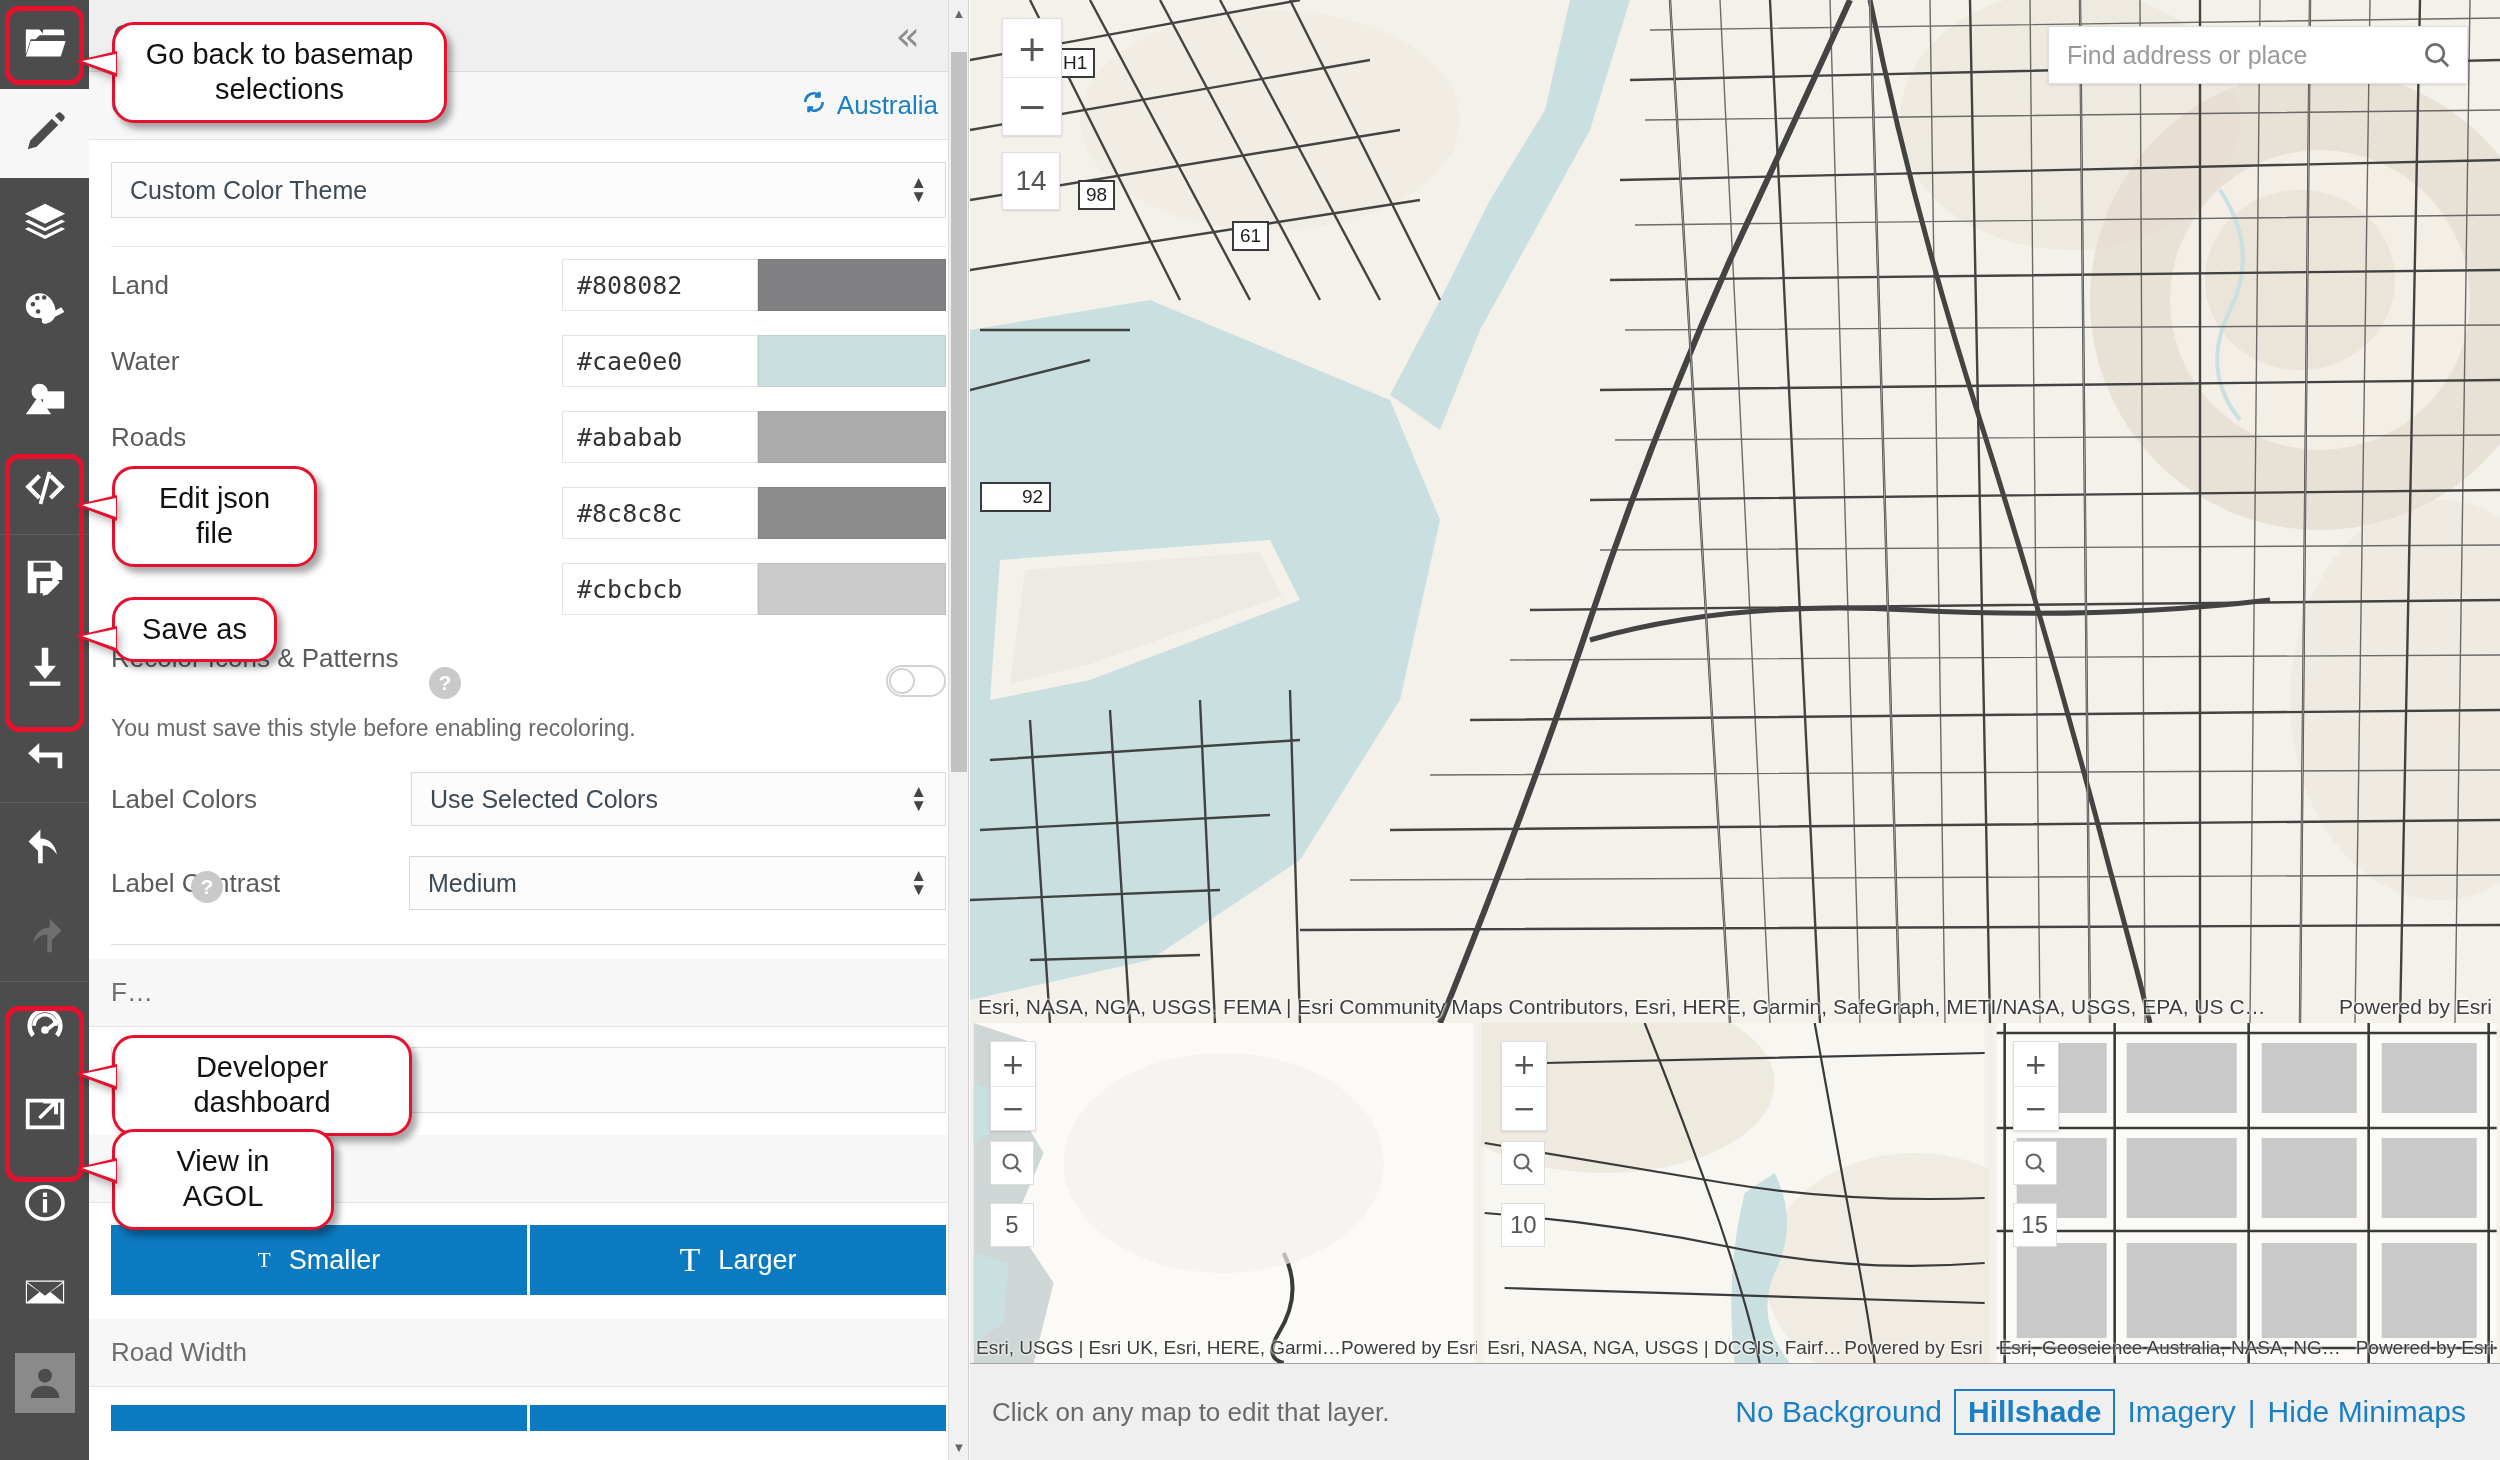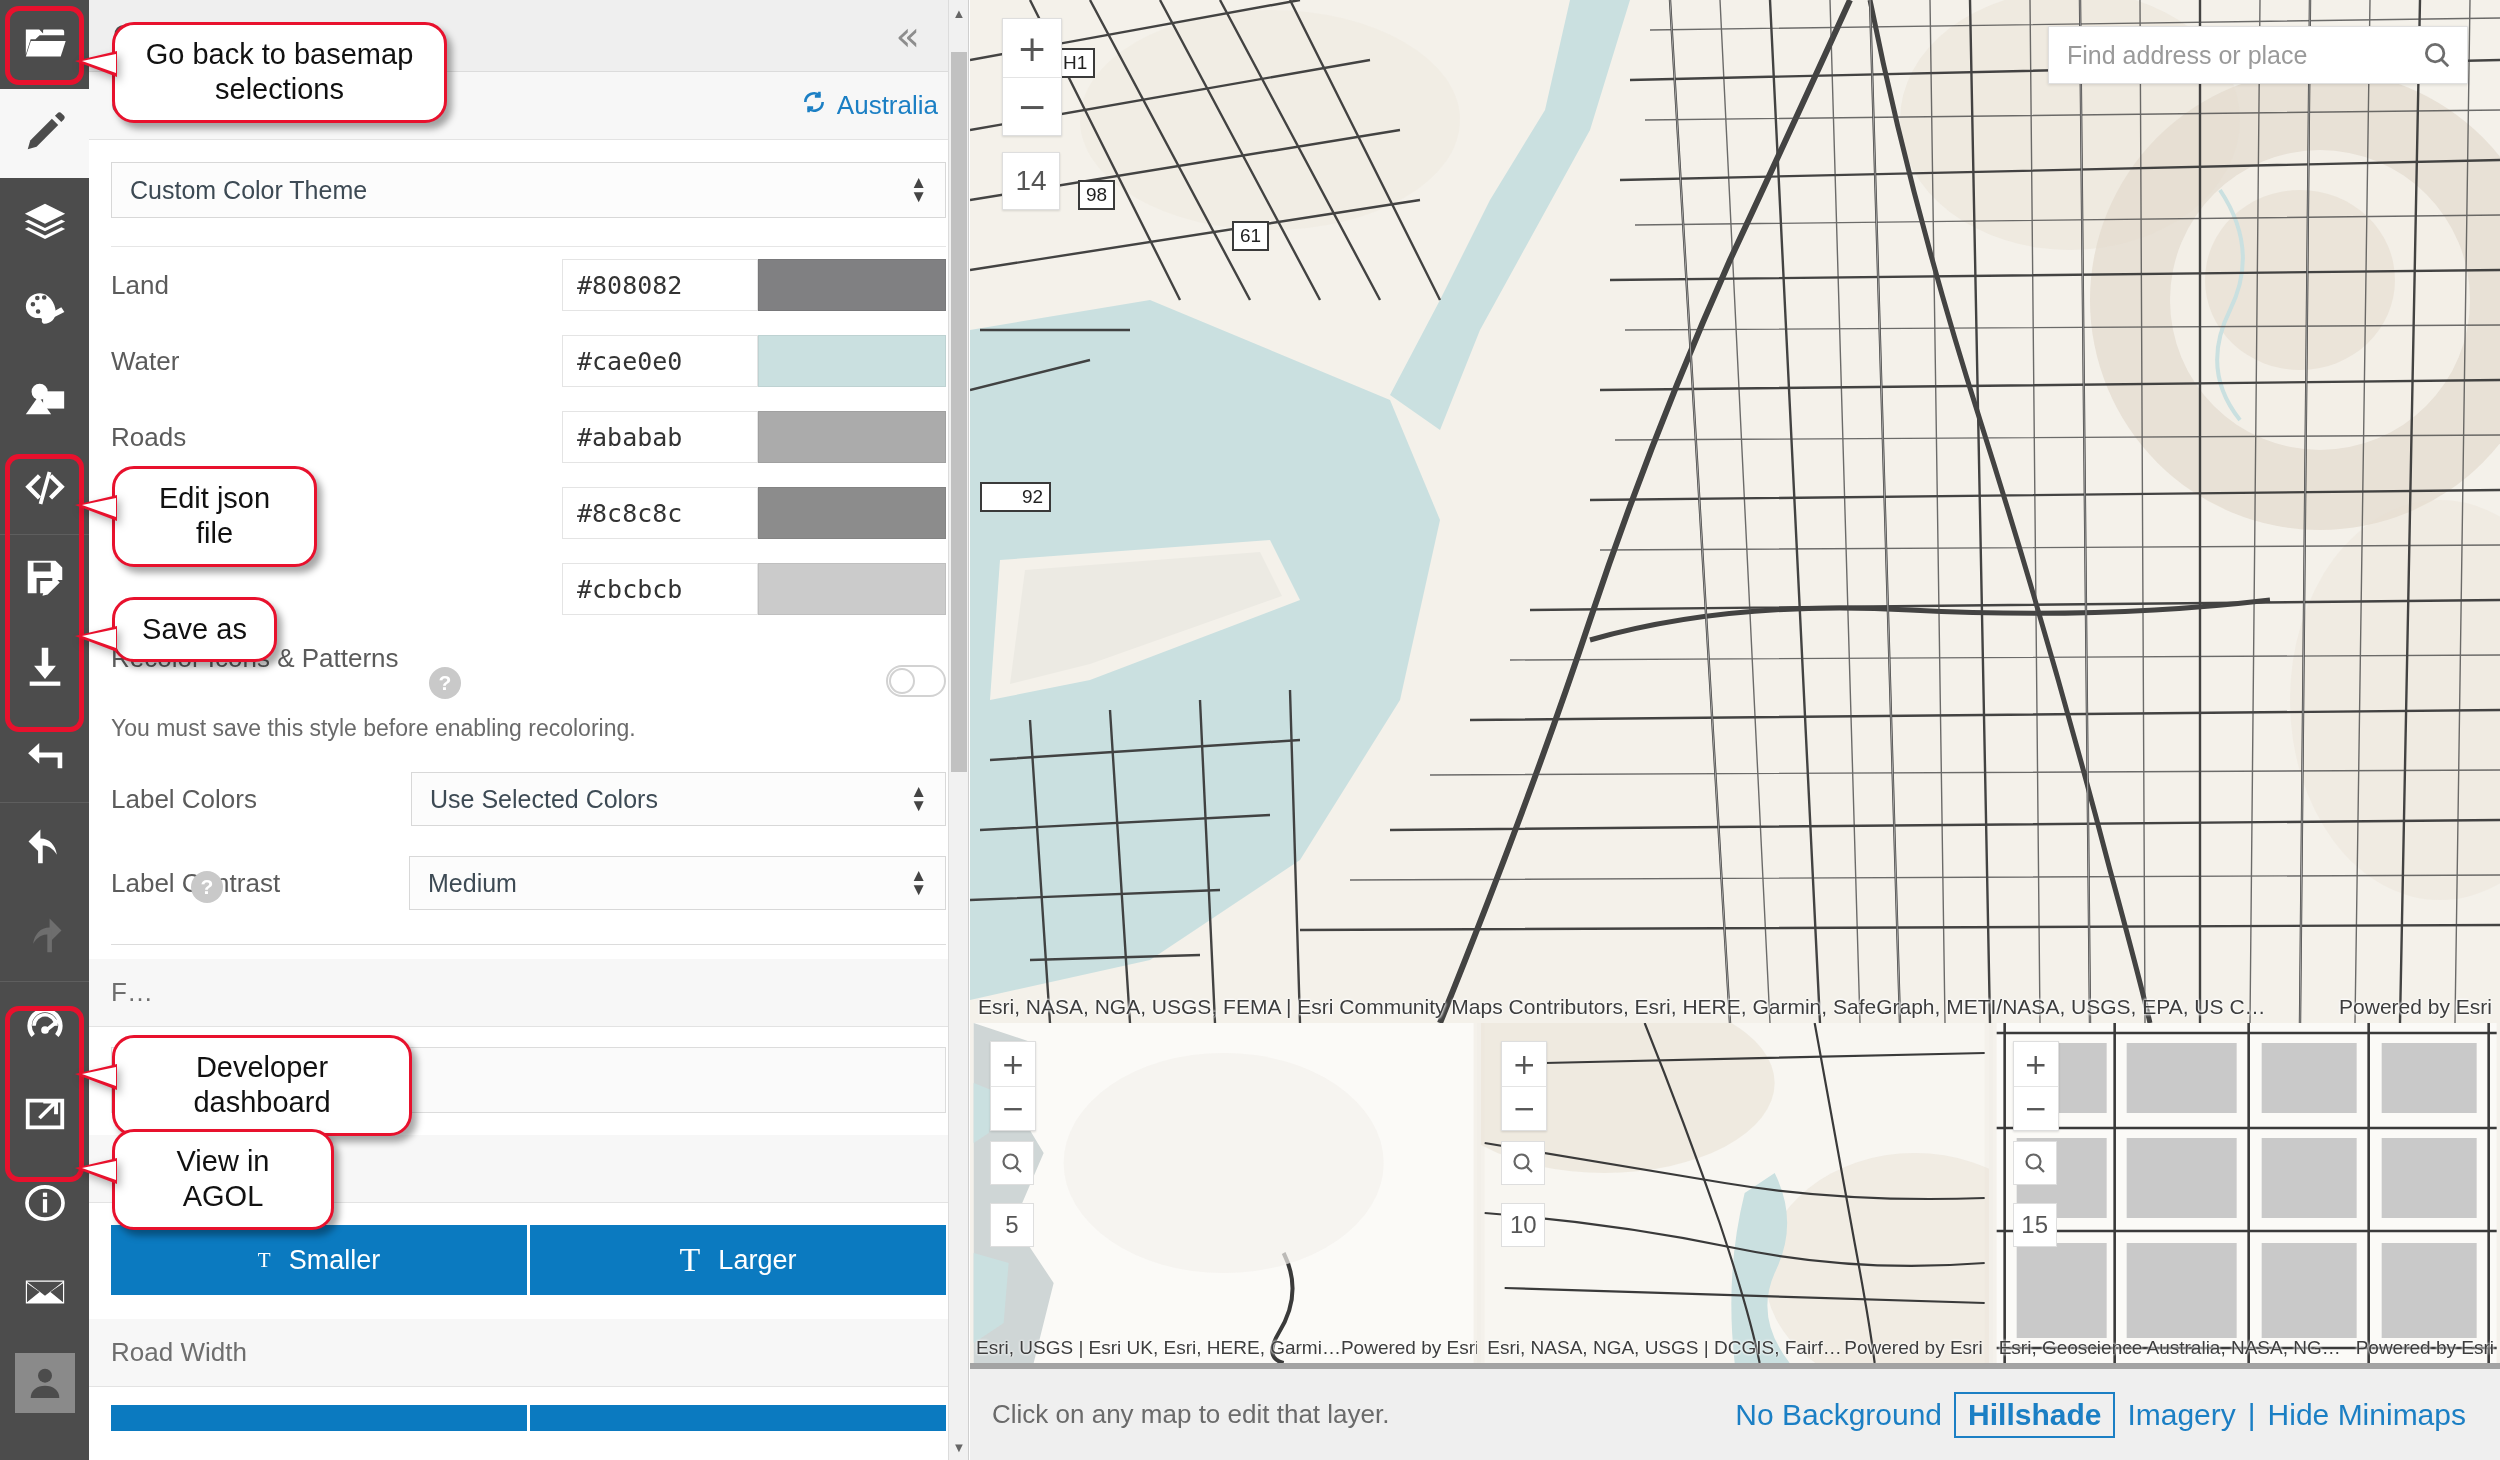--- a/index.html
+++ b/index.html
@@ -239,21 +239,21 @@
     font-size:24px;color:#555;
   }
   .mini .mattr{
     position:absolute;left:0;bottom:0;width:100%;display:flex;justify-content:space-between;
     font-size:19px;color:#3d3d3d;padding:0 6px 4px 6px;white-space:nowrap;overflow:hidden;
     text-shadow:0 0 3px #fff,0 0 3px #fff;
   }
 
   #bottombar{
     position:absolute;left:0;bottom:0;width:1530px;height:97px;background:#efefef;
-    border-top:6px solid #a3a3a3;display:flex;align-items:center;
+    border-top:1px solid #a3a3a3;display:flex;align-items:center;
     padding:0 22px;
     text-align:center;
   }
   #bottombar .hint{font-size:26px;color:#6a6a6a;}
   #bottombar .links{margin-left:auto;display:flex;align-items:center;gap:0;font-size:30px;color:#1b7fc4;}
   #bottombar .links a{color:#1b7fc4;text-decoration:none;padding:0 12px;cursor:pointer;}
   #bottombar .links .sel{border:2px solid #1b7fc4;padding:4px 12px;font-weight:bold;}
   #bottombar .links .sep{color:#1b7fc4;}
 
   .shield{

